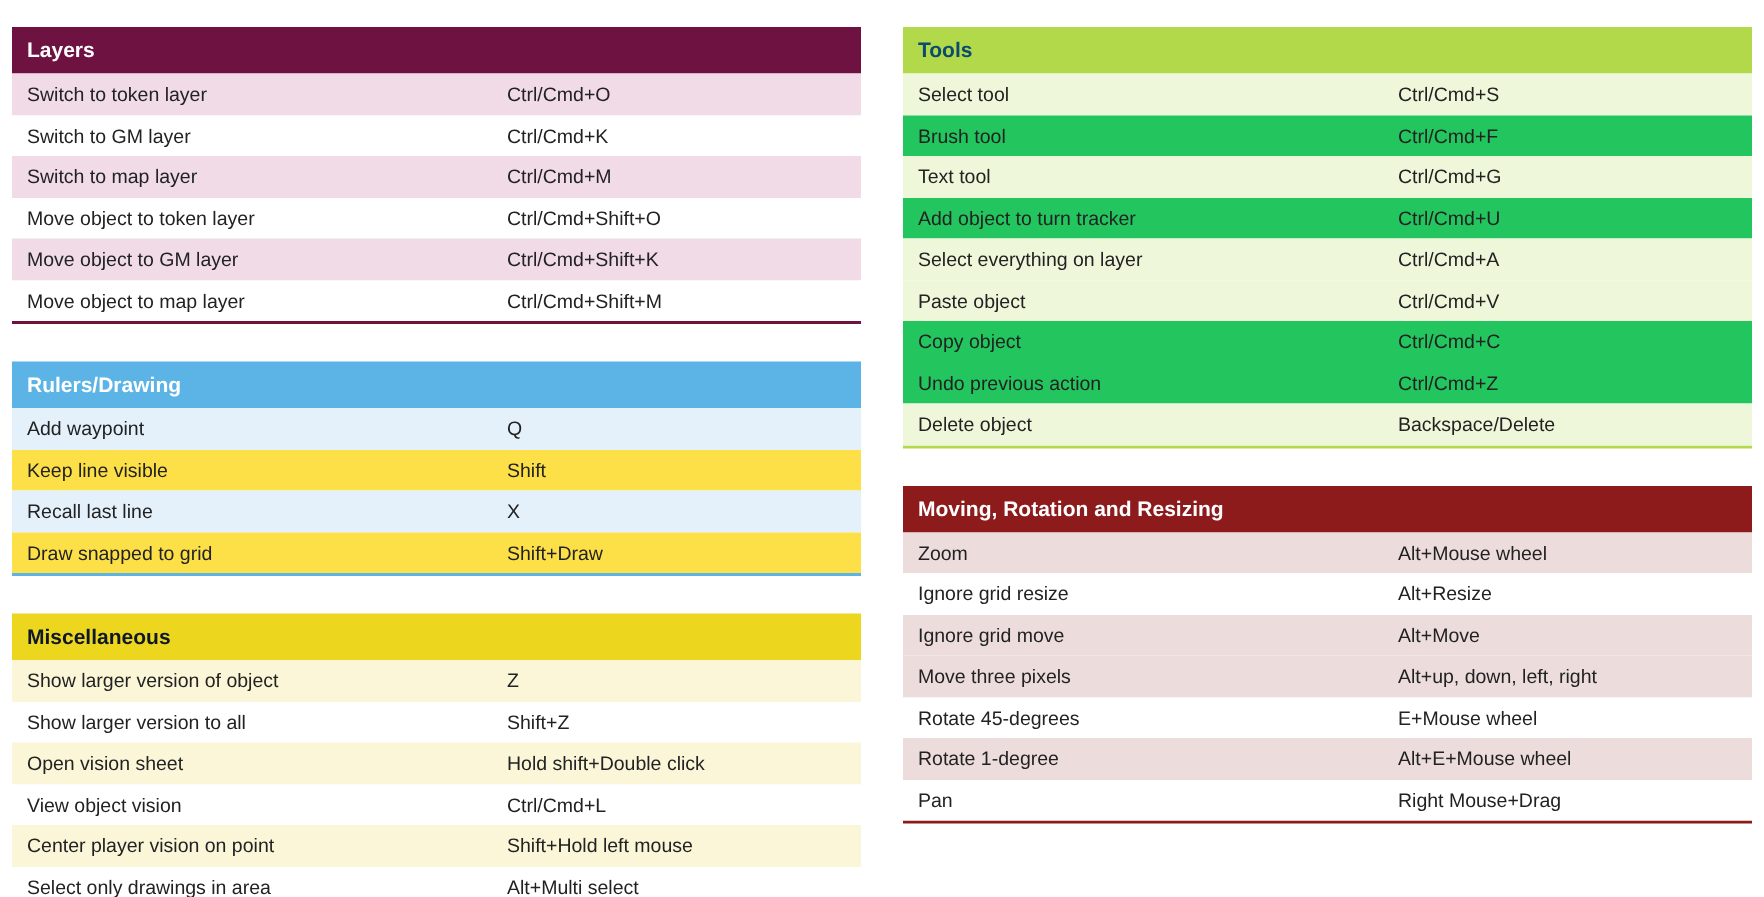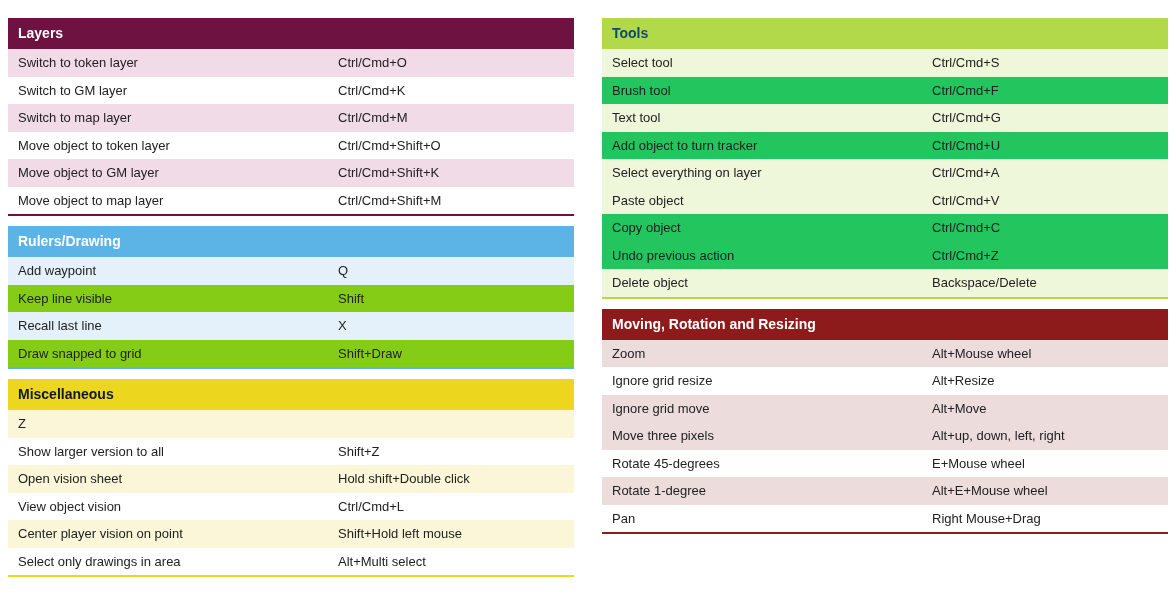--- a/index.html
+++ b/index.html
@@ -26,21 +26,21 @@
     display: flex;
     gap: 28px;
     align-items: flex-start;
   }
   .col {
     width: 566px;
     flex: 0 0 566px;
   }
   .card {
     width: 100%;
-    margin-bottom: 10px;
+    margin-bottom: 25px;
     box-sizing: border-box;
   }
   .card-header {
     padding: 7px 10px 8px 10px;
     font-weight: bold;
     font-size: 14px;
     box-sizing: border-box;
   }
   .rows {
     border-bottom-width: 2px;
@@ -68,21 +68,21 @@
   
   .theme-layers .card-header { background: #6e1242; color: #ffffff; }
   .theme-layers .rows { border-bottom-color: #6e1242; }
   .theme-layers .row.odd { background: #f0dbe6; }
   .theme-layers .row.even { background: #ffffff; }
 
   
   .theme-rulers .card-header { background: #5bb4e5; color: #ffffff; }
   .theme-rulers .rows { border-bottom-color: #5bb4e5; }
   .theme-rulers .row.odd { background: #e4f1fa; }
-  .theme-rulers .row.even { background: #84cc16; }
+  .theme-rulers .row.even { background: #fde047; }
 
   
   .theme-misc .card-header { background: #ecd61e; color: #0f172a; }
   .theme-misc .rows { border-bottom-color: #ecd61e; }
   .theme-misc .row.odd { background: #fbf6d8; }
   .theme-misc .row.even { background: #ffffff; }
 
   
   .theme-tools .card-header { background: #b2d94a; color: #0c4a6e; }
   .theme-tools .rows { border-bottom-color: #b2d94a; }
@@ -148,20 +148,21 @@
             <div class="row even">
               <div class="action">Draw snapped to grid</div>
               <div class="keys">Shift+Draw</div>
             </div>
           </div>
         </div>
         <div class="card theme-misc">
           <div class="card-header">Miscellaneous</div>
           <div class="rows">
             <div class="row odd">
+              <div class="action">Show larger version of object</div>
               <div class="keys">Z</div>
             </div>
             <div class="row even">
               <div class="action">Show larger version to all</div>
               <div class="keys">Shift+Z</div>
             </div>
             <div class="row odd">
               <div class="action">Open vision sheet</div>
               <div class="keys">Hold shift+Double click</div>
             </div>

